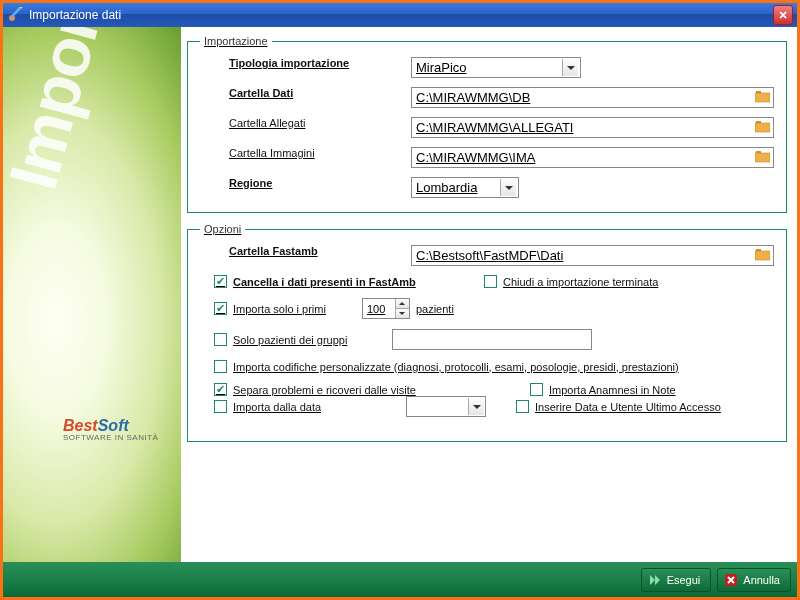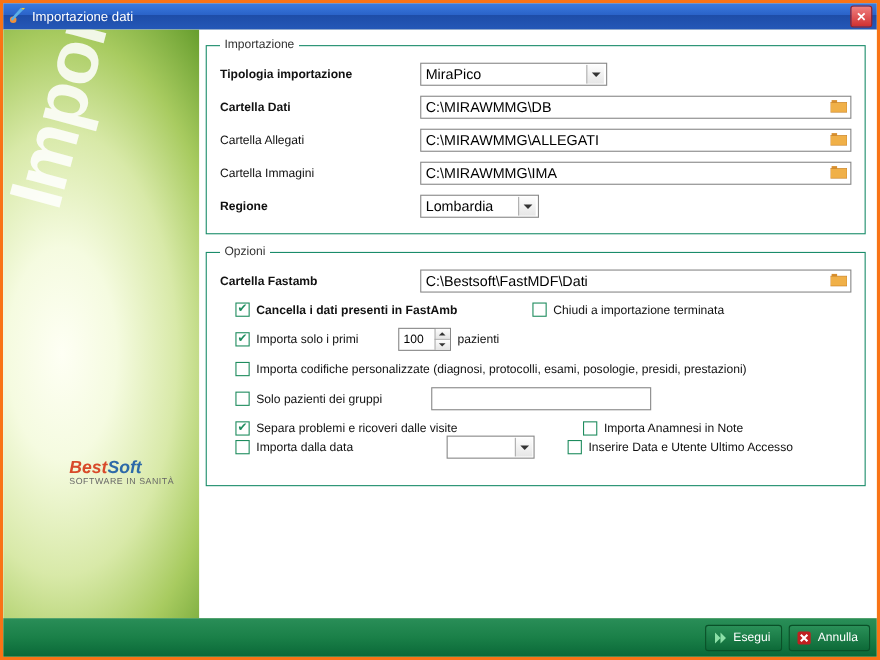--- a/index.html
+++ b/index.html
@@ -16,26 +16,26 @@
 .body-area { position: absolute; top: 24px; left: 0; right: 0; bottom: 35px; background: #fff; display: flex; }
 
 .sidebar { width: 178px; height: 100%; position: relative; background: radial-gradient(ellipse 140% 90% at 30% 55%, #fefff4 0%, #f5fbe0 20%, #d8e9a8 42%, #a8cb60 60%, #6aa030 78%, #3a8040 100%); overflow: hidden; }
 .import-text { position: absolute; left: -10px; top: 150px; font-family: Arial, sans-serif; font-size: 68px; font-weight: bold; color: rgba(255,255,255,0.85); transform: rotate(-75deg); transform-origin: left top; letter-spacing: -2px; }
 .brand { position: absolute; bottom: 120px; left: 60px; }
 .brand .brand-top { font-family: Arial, sans-serif; font-size: 16px; font-weight: bold; font-style: italic; }
 .brand .brand-top .b1 { color: #d84a2a; }
 .brand .brand-top .b2 { color: #2d6aa8; }
 .brand .brand-sub { font-size: 8px; color: #666; letter-spacing: 0.5px; margin-top: -2px; }
 
-.form-area { flex: 1; padding: 8px 10px 16px 6px; }
+.form-area { flex: 1; padding: 8px 10px 16px 6px; text-decoration: underline; }
 
 fieldset { border: 1px solid #1a8c6a; border-radius: 0; padding: 10px 12px 14px 12px; margin-bottom: 10px; }
 fieldset legend { color: #333; font-size: 11px; padding: 0 4px; }
 
-.row { display: flex; align-items: center; margin-bottom: 9px; }
+.row { display: flex; align-items: flex-start; margin-bottom: 9px; margin-left: 29px; }
 .row .label { width: 182px; color: #111; }
 .row .label.bold { font-weight: bold; }
 .row .control { flex: 1; display: flex; align-items: center; gap: 6px; }
 
 .text-input, .select-box, .path-input { height: 21px; border: 1px solid #888; background: #fff; font-size: 13px; font-family: Tahoma, Arial, sans-serif; padding: 0 4px; }
 .path-input { flex: 1; padding-right: 24px; position: relative; }
 .path-wrap { position: relative; flex: 1; display: flex; }
 .path-wrap .folder-ic { position: absolute; right: 4px; top: 3px; width: 15px; height: 13px; pointer-events: none; }
 .select-box { width: 170px; padding-right: 18px; position: relative; }
 .select-wrap { position: relative; display: inline-flex; }
@@ -194,30 +194,30 @@
             <span>100</span>
             <div class="sp-btns">
                 <div></div>
                 <div></div>
               </div>
           </div>
           <span class="check-label">pazienti</span>
         </div>
 
         <div class="opt-line">
+          <div class="seg" style="width:178px">
+            <span class="checkbox"></span>
+            <span class="check-label">Solo pazienti dei gruppi</span>
+          </div>
+          <input class="smallbox" style="">
+        </div>
+
+        <div class="opt-line">
           <span class="checkbox"></span>
           <span class="check-label">Importa codifiche personalizzate (diagnosi, protocolli, esami, posologie, presidi, prestazioni)</span>
-        </div>
-
-        <div class="opt-line">
-          <div class="seg" style="width:178px">
-            <span class="checkbox"></span>
-            <span class="check-label">Solo pazienti dei gruppi</span>
-          </div>
-          <input class="smallbox" style="">
         </div>
 
 
         <div class="opt-line" style="margin-bottom:0">
           <div class="seg" style="width:316px">
             <span class="checkbox checked"></span>
             <span class="check-label">Separa problemi e ricoveri dalle visite</span>
           </div>
           <div class="seg">
             <span class="checkbox"></span>

